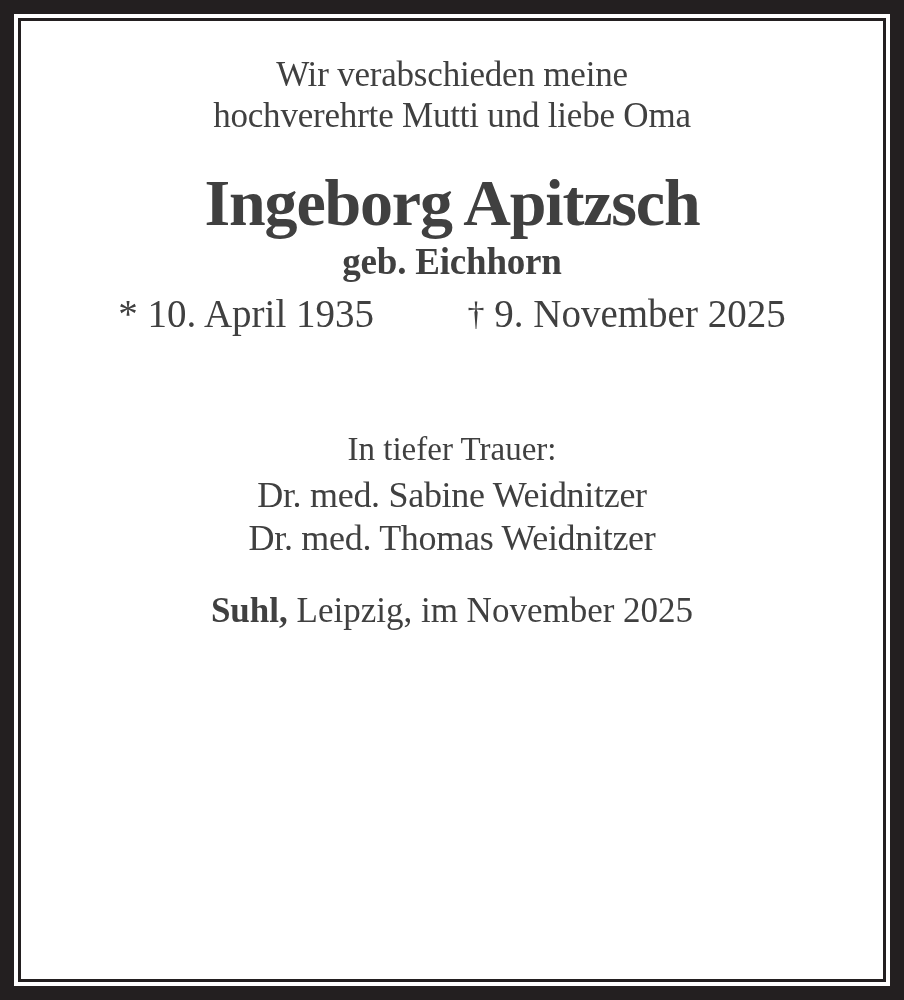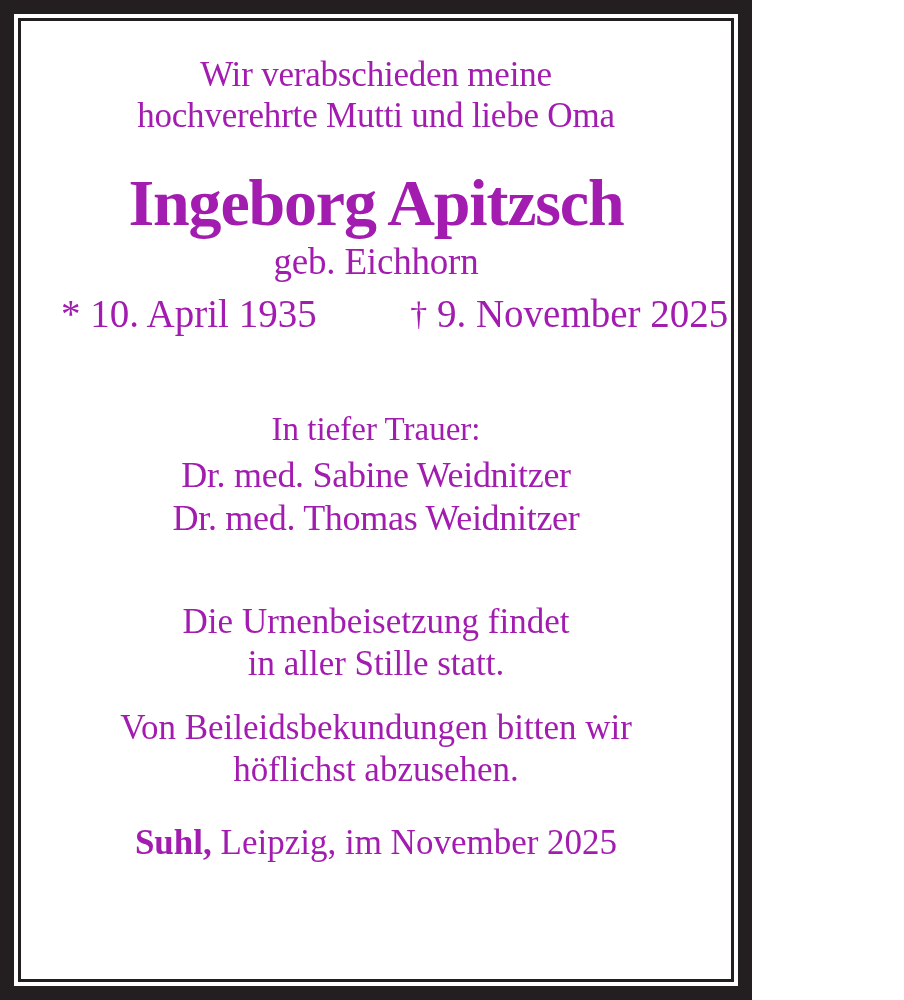--- a/index.html
+++ b/index.html
@@ -4,27 +4,27 @@
 <title>Traueranzeige</title>
 <style>
   html, body {
     margin: 0;
     padding: 0;
     background: #ffffff;
   }
 
   .notice {
     position: relative;
-    width: 752px;
+    width: 904px;
     height: 1000px;
     box-sizing: border-box;
     background: #231f20;          
     padding: 14px;                
     font-family: "Liberation Serif", "DejaVu Serif", serif;
-    color: #a21caf;
+    color: #404040;
     overflow: hidden;
   }
 
   
   .notice-gap {
     width: 100%;
     height: 100%;
     box-sizing: border-box;
     background: #ffffff;
     padding: 4px;
@@ -60,21 +60,21 @@
     font-size: 66px;
     font-weight: 700;
     line-height: 1.0;
     letter-spacing: -1.2px;
     margin: 33px 0 0 0;
     white-space: nowrap;
   }
 
   .maiden-name {
     font-size: 37px;
-    font-weight: 400;
+    font-weight: 700;
     line-height: 1.1;
     letter-spacing: -0.2px;
     margin: 6px 0 0 0;
   }
 
   .lifespan {
     font-size: 39px;
     line-height: 1.1;
     margin: 10px 0 0 0;
     white-space: nowrap;
@@ -87,21 +87,21 @@
   .sym {
     font-family: "Liberation Serif", "DejaVu Serif", serif;
   }
   .sym-cross {
     font-size: 34px;
     position: relative;
     top: -2px;
   }
 
   .mourners-block {
-    margin-top: 76px;
+    margin-top: 96px;
   }
   .mourners-intro {
     font-size: 33px;
     line-height: 1.15;
     margin: 0;
   }
   .mourner {
     font-size: 36px;
     font-weight: 400;
     line-height: 1.18;
@@ -151,30 +151,20 @@
           <span class="sym sym-cross">†</span>
           <span>9. November 2025</span>
         </div>
 
         <div class="mourners-block">
           <div class="mourners-intro">In tiefer Trauer:</div>
           <div class="mourner first">Dr. med. Sabine Weidnitzer</div>
           <div class="mourner">Dr. med. Thomas Weidnitzer</div>
         </div>
 
-        <div class="arrangements">
-          <p class="para-1">
-            <span>Die Urnenbeisetzung findet</span><br>
-            <span>in aller Stille statt.</span>
-          </p>
-          <p class="para-2">
-            <span>Von Beileidsbekundungen bitten wir</span><br>
-            <span>höflichst abzusehen.</span>
-          </p>
-        </div>
 
         <div class="place-line">
           <span class="city">Suhl,</span>
           <span>Leipzig, im November 2025</span>
         </div>
 
       </div>
     </div>
   </div>
 </div>

